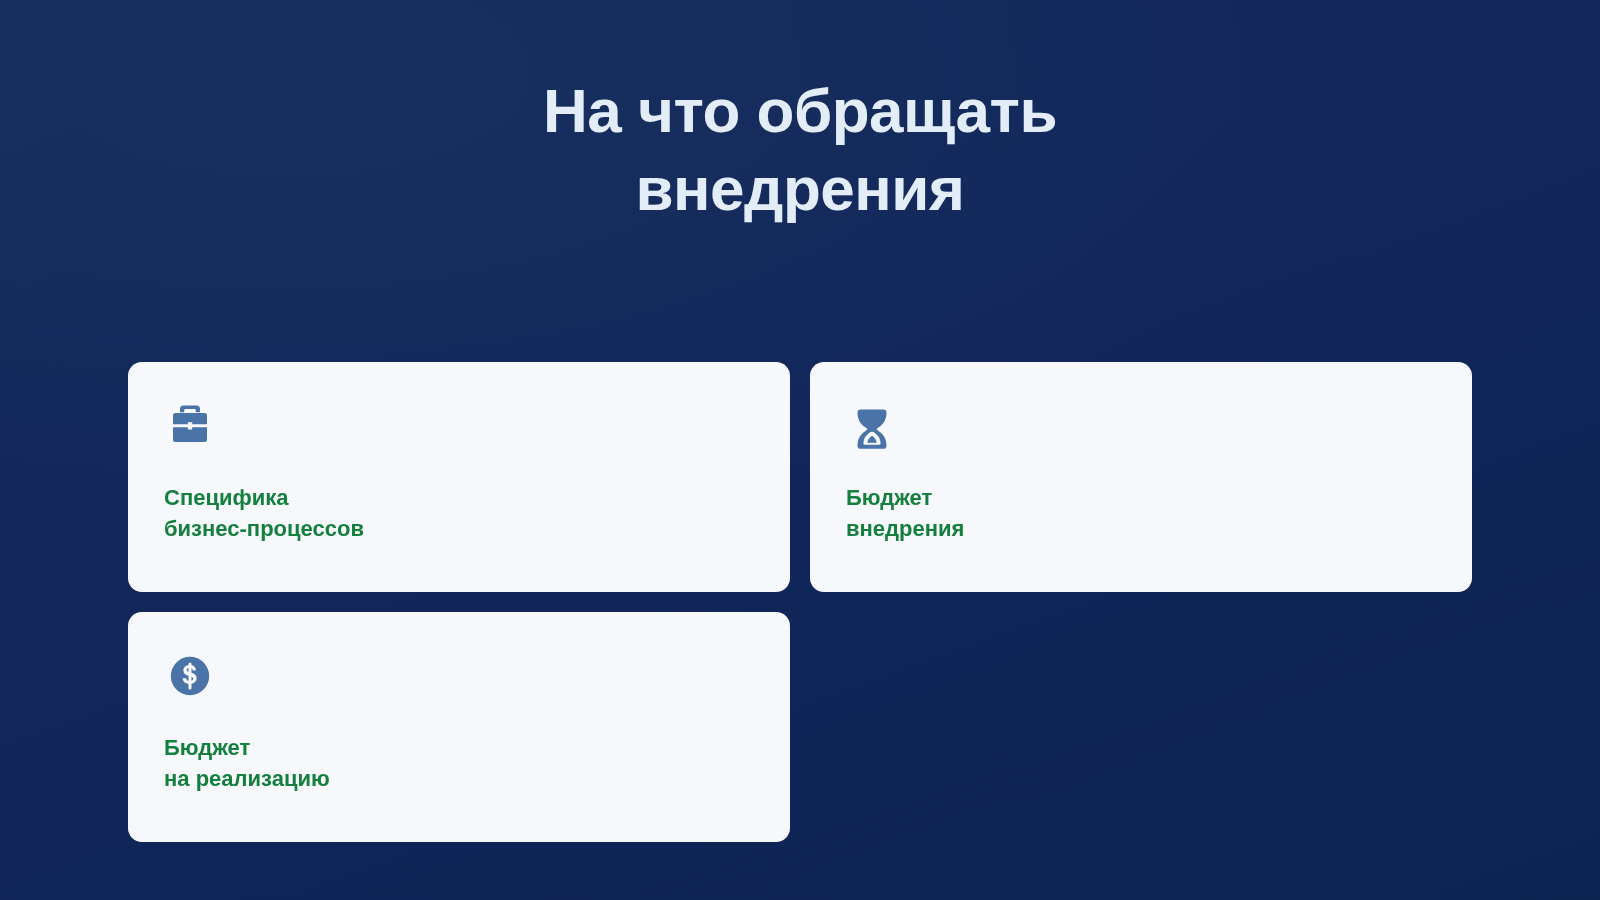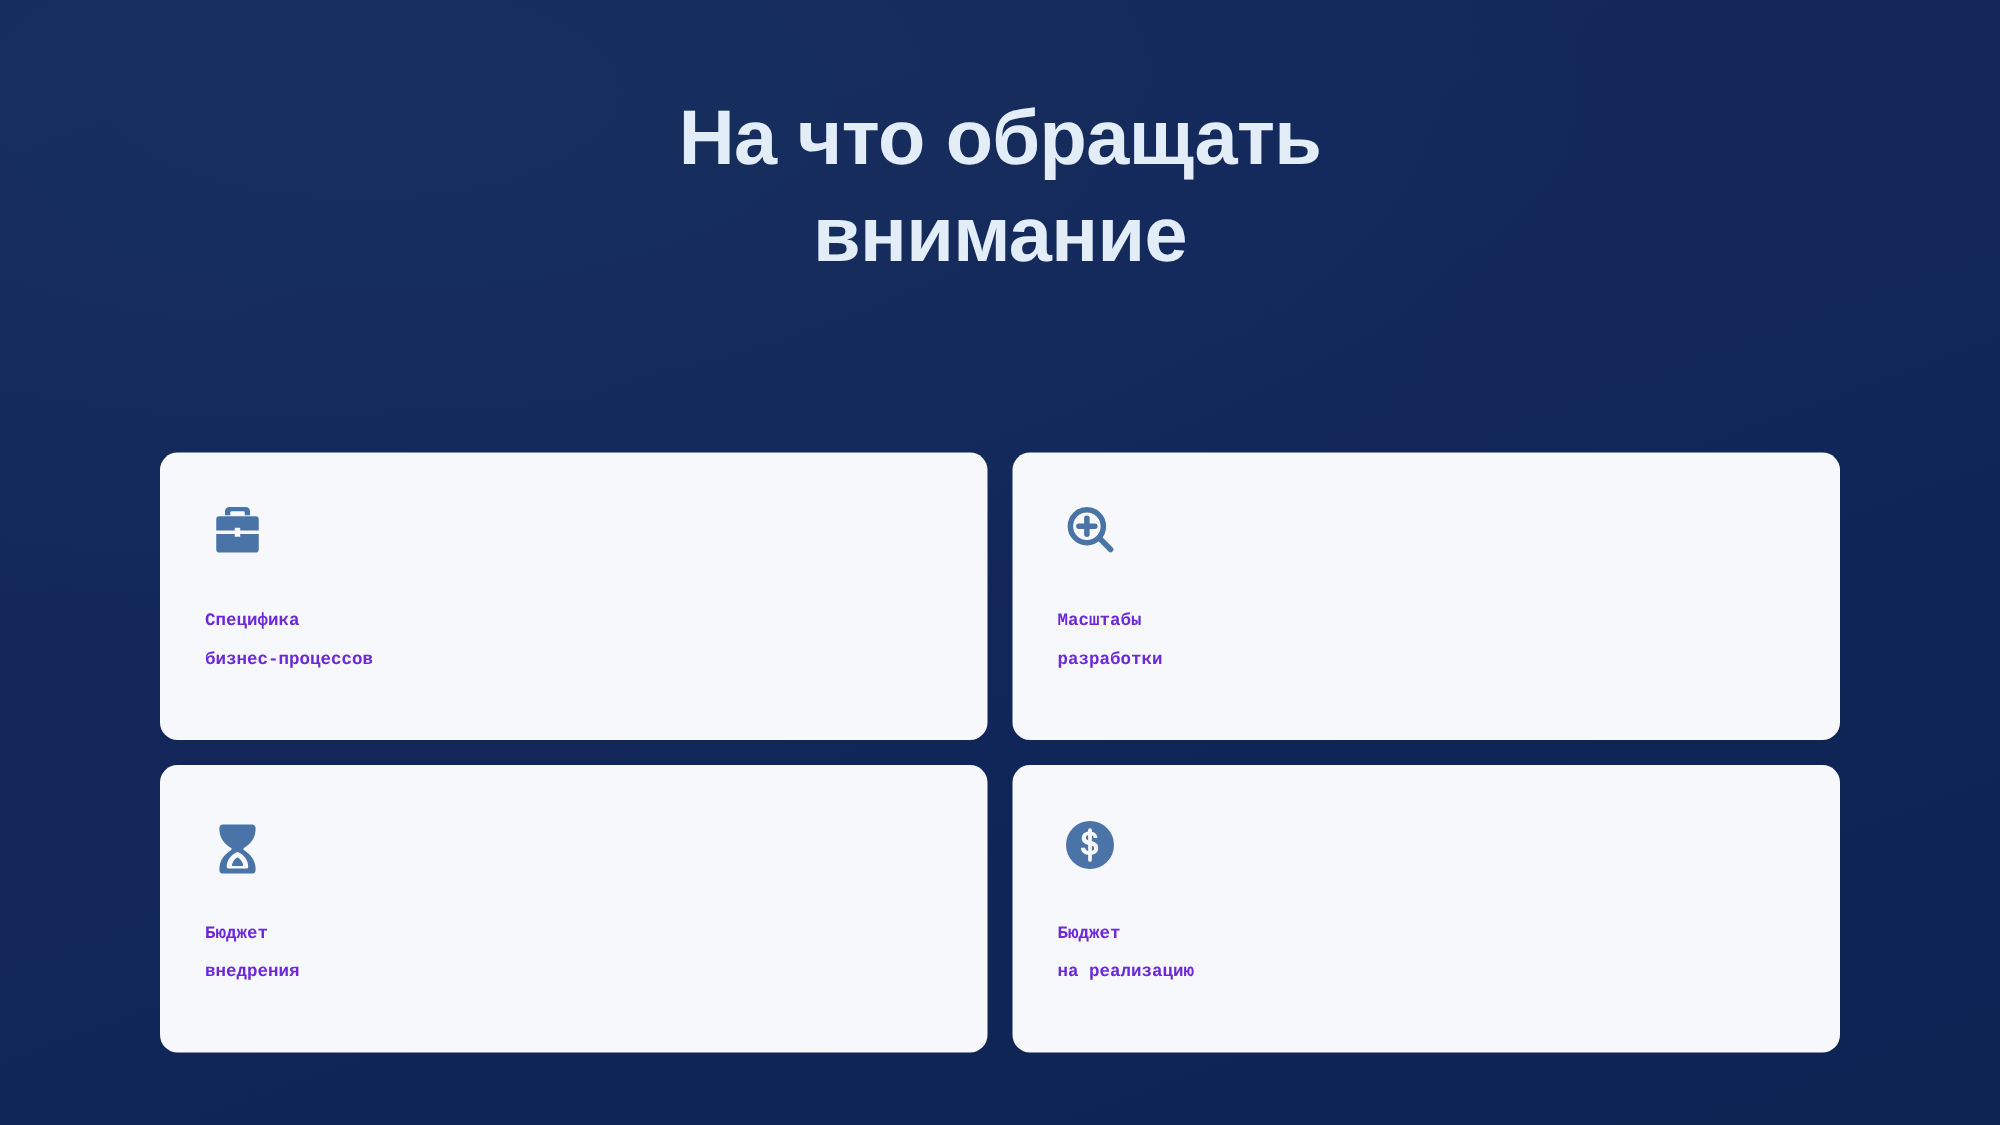--- a/index.html
+++ b/index.html
@@ -72,72 +72,57 @@
     height:52px;
     display:flex;
     align-items:center;
     justify-content:flex-start;
     margin-bottom:10px;
   }
 
   .card-icon svg { display:block; }
 
   .card-label {
-    font-size:14px;
+    font-size:22px;
     line-height:31px;
     font-weight:700;
-    color:#6d28d9;
+    color:#15803d;
     white-space:pre-line;
     margin-top:auto;
     margin-bottom:18px;
-    font-family:Liberation Mono, monospace;
   }
 
   
   .cards .card.row2 .card-icon { margin-top:2px; }
 </style>
 </head>
 <body>
 
 <div class="slide">
 
   <div class="title-wrap">
-    <h1 class="slide-title">На что обращать внимание</h1>
+    <h1 class="slide-title">На что обращать внедрения</h1>
   </div>
 
   <div class="cards">
 
     <div class="card">
       <div class="card-icon">
         <svg width="52" height="52" viewBox="0 0 52 52" aria-hidden="true">
           <g fill="#4A73A8">
             <path d="M19.5 7.5h13a3.5 3.5 0 0 1 3.5 3.5v3.2h-4.2V12a1 1 0 0 0-1-1h-9.6a1 1 0 0 0-1 1v2.2H16V11a3.5 3.5 0 0 1 3.5-3.5z"></path>
             <path d="M9 17.5a2.5 2.5 0 0 1 2.5-2.5h29A2.5 2.5 0 0 1 43 17.5v8.8H28.2v-2.1h-4.4v2.1H9v-8.8z"></path>
             <path d="M9 29.2h14.8v2.2h4.4v-2.2H43v12.3a2.5 2.5 0 0 1-2.5 2.5h-29A2.5 2.5 0 0 1 9 41.5V29.2z"></path>
           </g>
         </svg>
       </div>
       <div class="card-label">Специфика
 бизнес-процессов</div>
     </div>
 
-    <div class="card">
-      <div class="card-icon">
-        <svg width="52" height="52" viewBox="0 0 52 52" aria-hidden="true">
-          <g fill="none" stroke="#4A73A8" stroke-width="4.4" stroke-linecap="round">
-            <circle cx="23.5" cy="23" r="13.2"></circle>
-            <line x1="33.6" x2="42.5" y1="32.6" y2="41.6"></line>
-            <line x1="23.5" x2="23.5" y1="16.6" y2="29.4"></line>
-            <line x1="17.1" x2="29.9" y1="23" y2="23"></line>
-          </g>
-        </svg>
-      </div>
-      <div class="card-label">Масштабы
-разработки</div>
-    </div>
 
     <div class="card row2">
       <div class="card-icon">
         <svg width="52" height="52" viewBox="0 0 52 52" aria-hidden="true">
           <g fill="#4A73A8">
 
             <path d="M14.6 9.6h22.8a3.1 3.1 0 0 1 3.1 3.1c0 6.2-2.6 10.9-7.3 14.2l-2.1 1.5a1 1 0 0 0 0 1.6l2.1 1.5c4.7 3.3 7.3 8 7.3 14.2a3.1 3.1 0 0 1-3.1 3.1H14.6a3.1 3.1 0 0 1-3.1-3.1c0-6.2 2.6-10.9 7.3-14.2l2.1-1.5a1 1 0 0 0 0-1.6l-2.1-1.5c-4.7-3.3-7.3-8-7.3-14.2a3.1 3.1 0 0 1 3.1-3.1z"></path>
           </g>
 
           <g fill="#F7F8FC">

